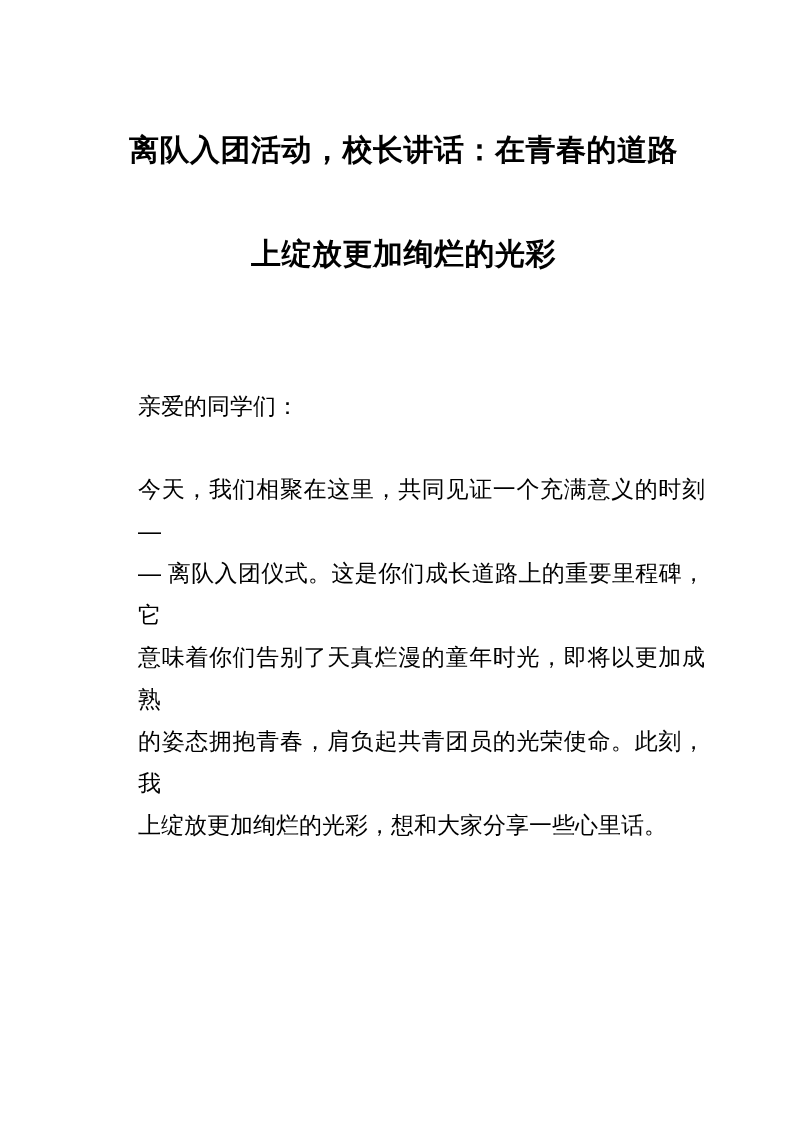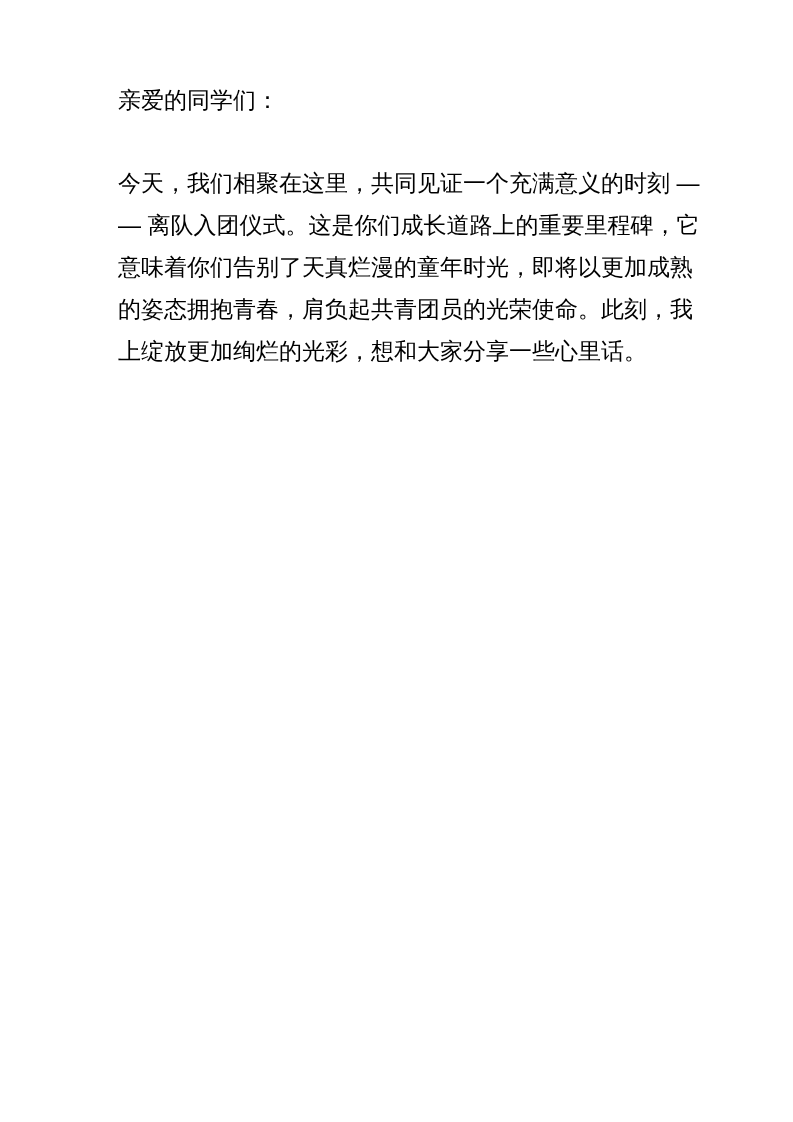--- a/index.html
+++ b/index.html
@@ -26,31 +26,34 @@
     white-space: pre-line;
     letter-spacing: 0.5px;
     color: #000000;
   }
   .doc-body {
     padding: 79px 88px 0 118px;
     font-size: 23px;
     line-height: 42px;
     text-align: justify;
     color: #000000;
+    margin-left: 20px;
   }
   .para {
     margin: 0 0 41px 0;
     white-space: pre-line;
   }
 </style>
 </head>
 <body>
 
 <div class="page">
 
+  <h1 class="doc-title">离队入团活动，校长讲话：在青春的道路
+上绽放更加绚烂的光彩</h1>
 
   <div class="doc-body">
 
     <p class="para">亲爱的同学们：</p>
 
 
     <p class="para">今天，我们相聚在这里，共同见证一个充满意义的时刻 —
 — 离队入团仪式。这是你们成长道路上的重要里程碑，它
 意味着你们告别了天真烂漫的童年时光，即将以更加成熟
 的姿态拥抱青春，肩负起共青团员的光荣使命。此刻，我

